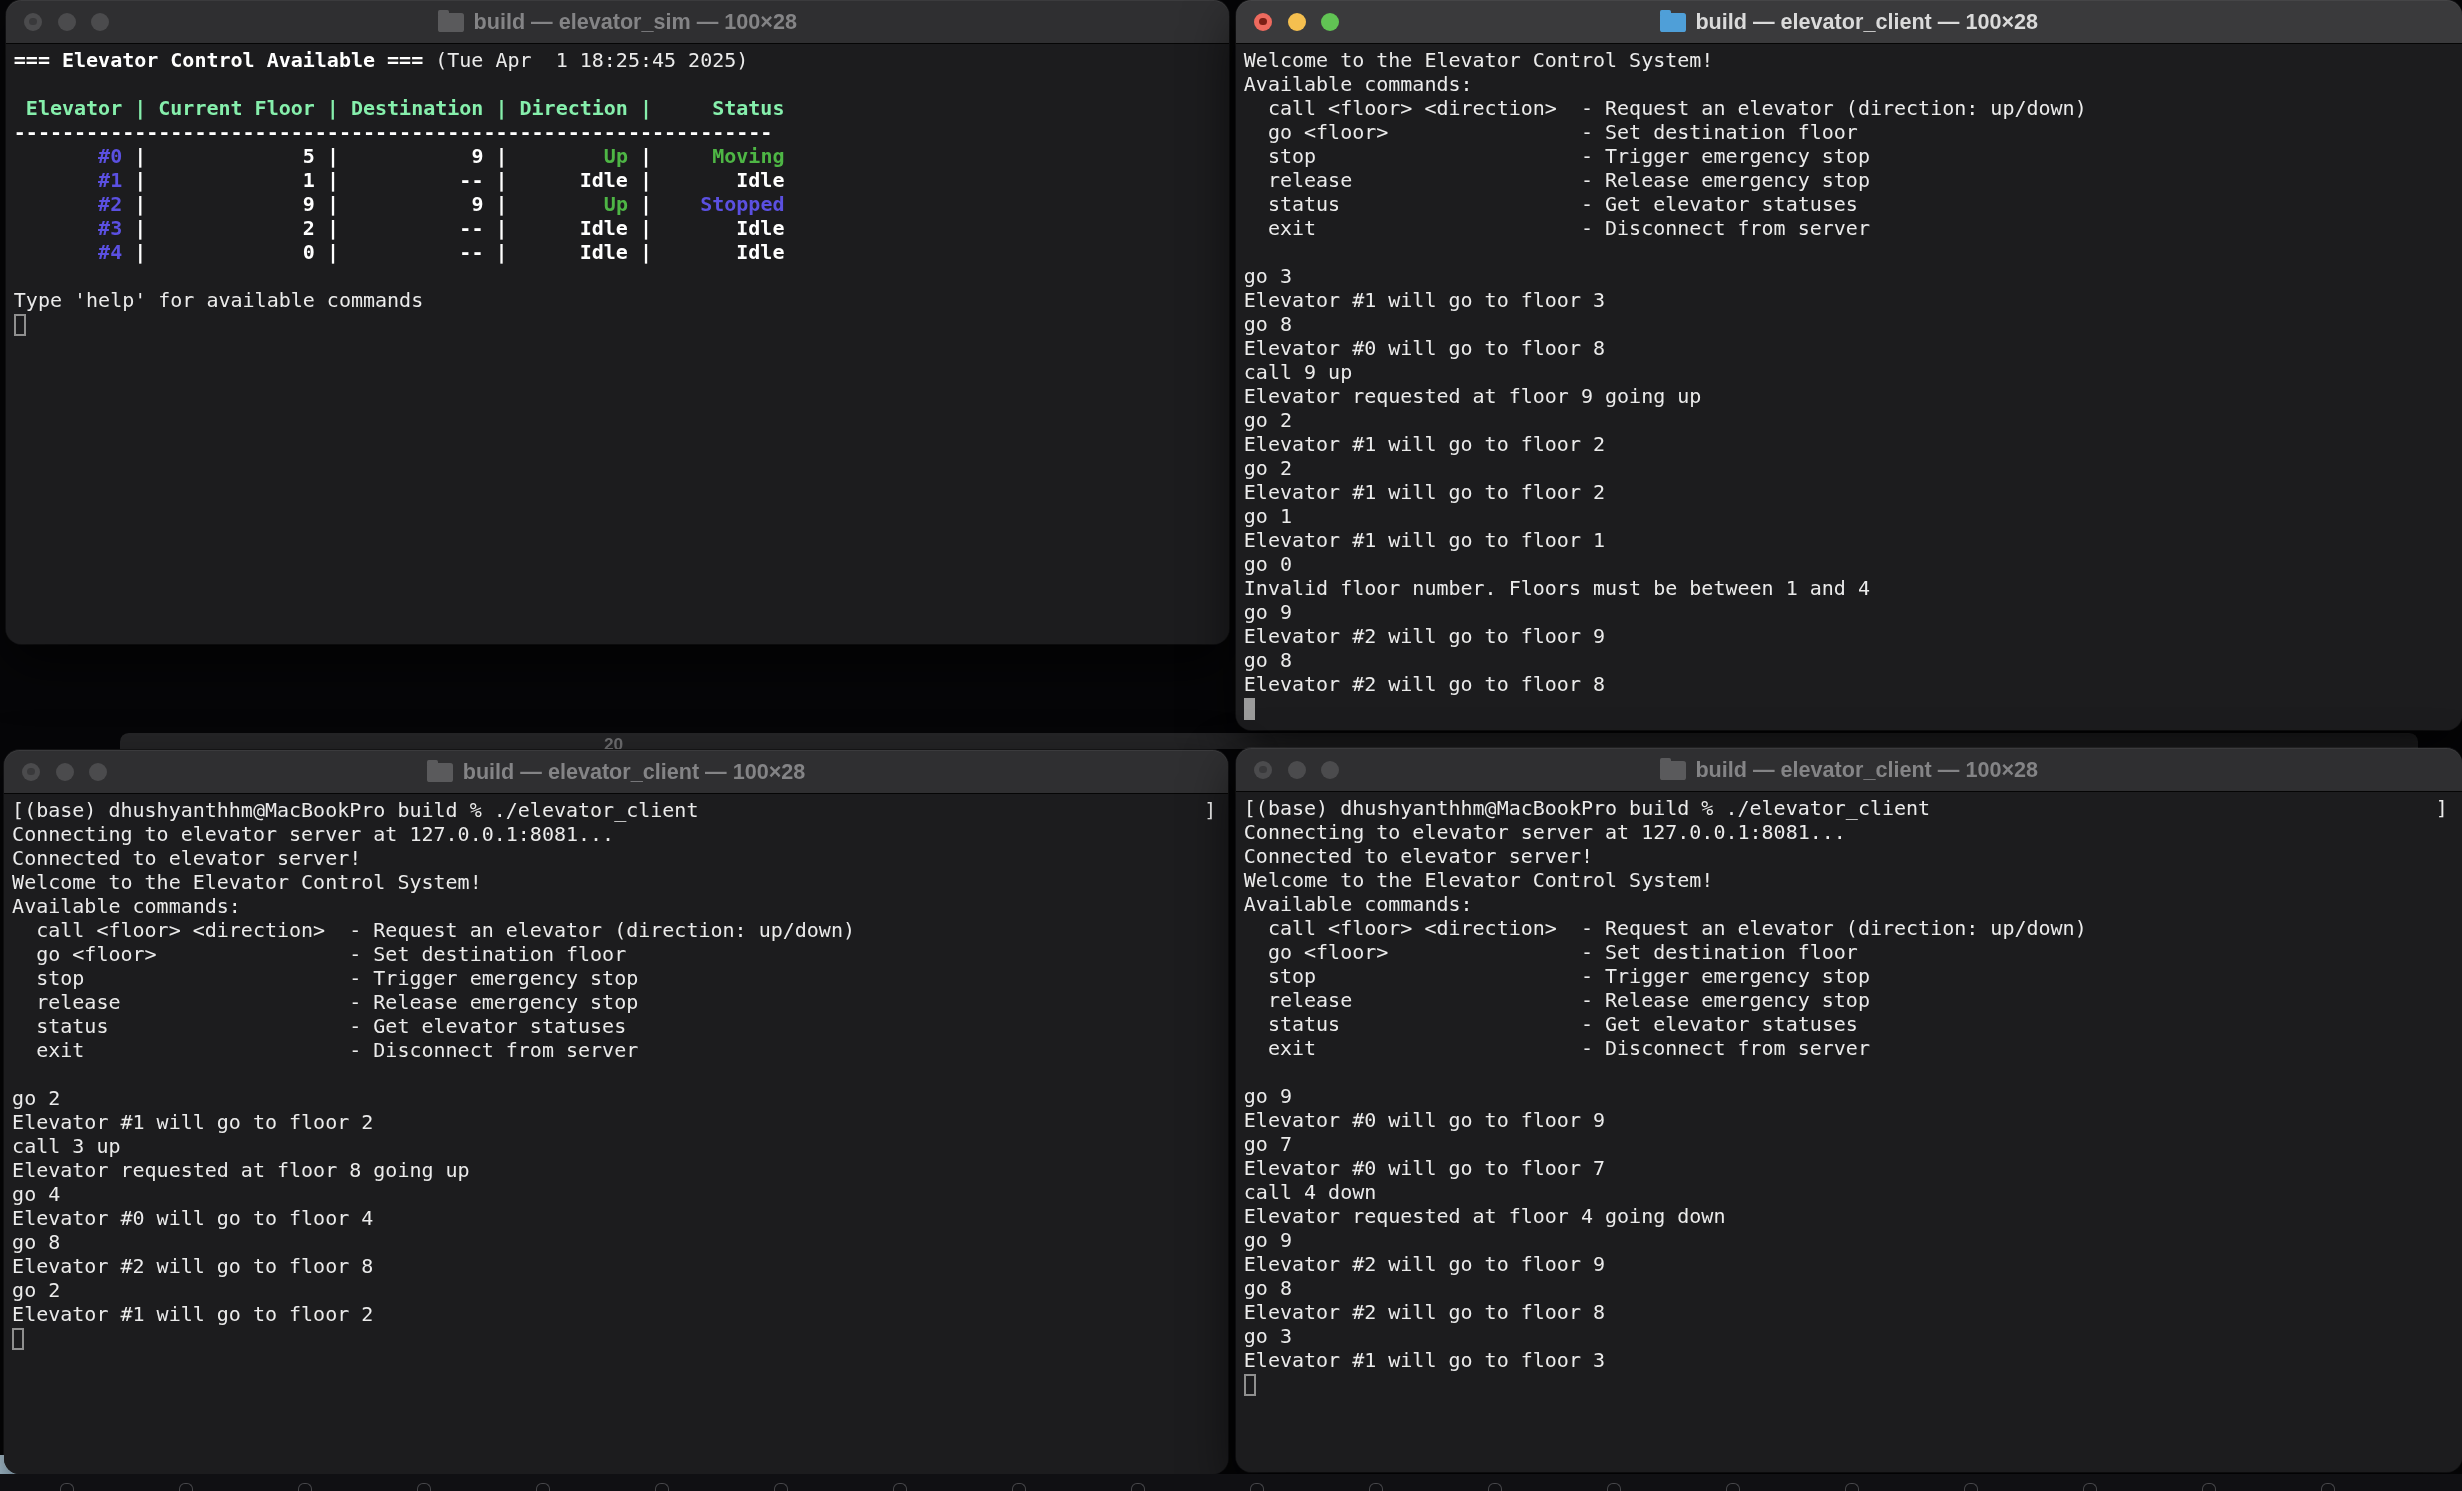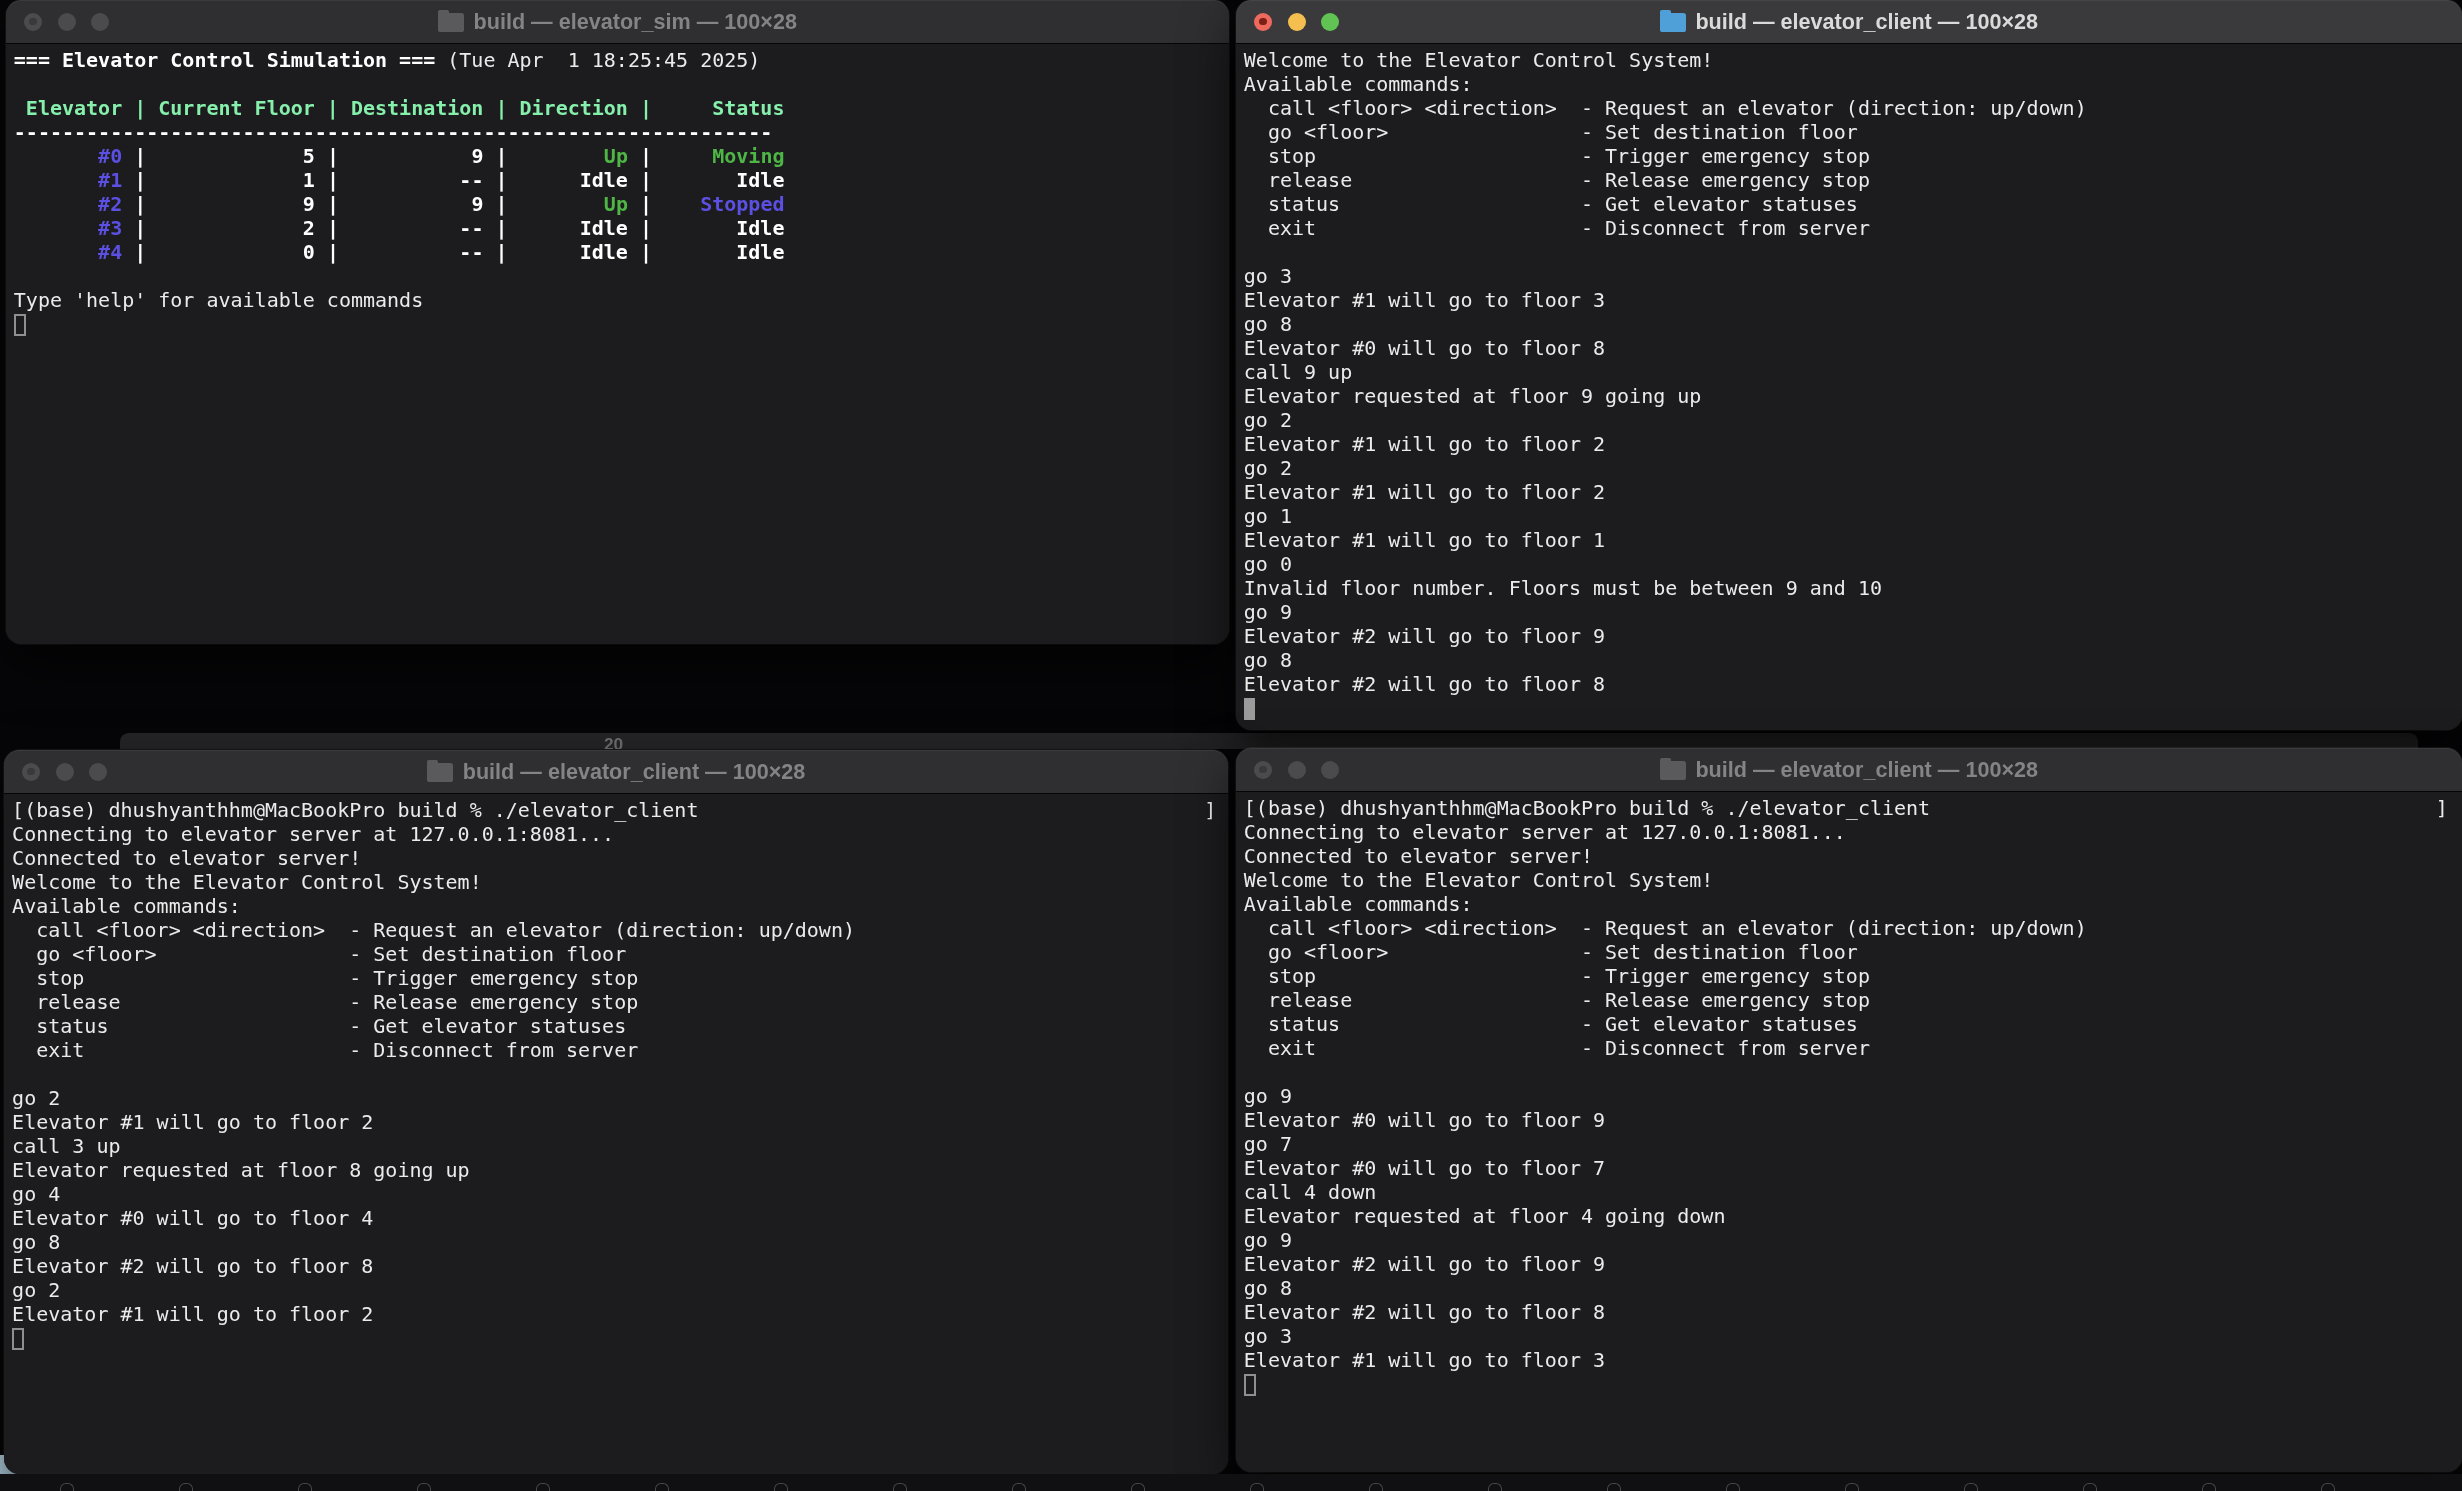--- a/index.html
+++ b/index.html
@@ -103,21 +103,21 @@
       <span class="light close"></span>
       <span class="light min"></span>
       <span class="light max"></span>
     </div>
     <div class="titlewrap">
       <span class="folder"></span>
       <span class="wtitle">build — elevator_sim — 100×28</span>
     </div>
   </header>
   <div class="content">
-      <div class="tline"><span style="font-weight: bold; color: rgb(255, 255, 255);">=== Elevator Control Simulation ===</span><span> (Tue Apr  1 18:25:45 2025)</span></div>
+      <div class="tline"><span style="font-weight: bold; color: rgb(255, 255, 255);">=== Elevator Control Available ===</span><span> (Tue Apr  1 18:25:45 2025)</span></div>
       <div class="tline"><span></span></div>
       <div class="tline"><span style="font-weight: bold; color: #86efac;"> Elevator | Current Floor | Destination | Direction |     Status</span></div>
       <div class="tline"><span style="font-weight: bold; color: rgb(255, 255, 255);">---------------------------------------------------------------</span></div>
       <div class="tline"><span style="font-weight: bold; color: rgb(255, 255, 255);">       </span><span style="color: rgb(91, 80, 225); font-weight: bold;">#0</span><span style="font-weight: bold; color: rgb(255, 255, 255);"> |             5 |           9 | </span><span style="color: rgb(78, 182, 69); font-weight: bold;">       Up</span><span style="font-weight: bold; color: rgb(255, 255, 255);"> | </span><span style="color: rgb(78, 182, 69); font-weight: bold;">    Moving</span></div>
       <div class="tline"><span style="font-weight: bold; color: rgb(255, 255, 255);">       </span><span style="color: rgb(91, 80, 225); font-weight: bold;">#1</span><span style="font-weight: bold; color: rgb(255, 255, 255);"> |             1 |          -- |      Idle |       Idle</span></div>
       <div class="tline"><span style="font-weight: bold; color: rgb(255, 255, 255);">       </span><span style="color: rgb(91, 80, 225); font-weight: bold;">#2</span><span style="font-weight: bold; color: rgb(255, 255, 255);"> |             9 |           9 | </span><span style="color: rgb(78, 182, 69); font-weight: bold;">       Up</span><span style="font-weight: bold; color: rgb(255, 255, 255);"> | </span><span style="color: rgb(91, 80, 225); font-weight: bold;">   Stopped</span></div>
       <div class="tline"><span style="font-weight: bold; color: rgb(255, 255, 255);">       </span><span style="color: rgb(91, 80, 225); font-weight: bold;">#3</span><span style="font-weight: bold; color: rgb(255, 255, 255);"> |             2 |          -- |      Idle |       Idle</span></div>
       <div class="tline"><span style="font-weight: bold; color: rgb(255, 255, 255);">       </span><span style="color: rgb(91, 80, 225); font-weight: bold;">#4</span><span style="font-weight: bold; color: rgb(255, 255, 255);"> |             0 |          -- |      Idle |       Idle</span></div>
       <div class="tline"><span></span></div>
       <div class="tline"><span>Type 'help' for available commands</span></div>
@@ -153,21 +153,21 @@
       <div class="tline"><span>Elevator #0 will go to floor 8</span></div>
       <div class="tline"><span>call 9 up</span></div>
       <div class="tline"><span>Elevator requested at floor 9 going up</span></div>
       <div class="tline"><span>go 2</span></div>
       <div class="tline"><span>Elevator #1 will go to floor 2</span></div>
       <div class="tline"><span>go 2</span></div>
       <div class="tline"><span>Elevator #1 will go to floor 2</span></div>
       <div class="tline"><span>go 1</span></div>
       <div class="tline"><span>Elevator #1 will go to floor 1</span></div>
       <div class="tline"><span>go 0</span></div>
-      <div class="tline"><span>Invalid floor number. Floors must be between 9 and 10</span></div>
+      <div class="tline"><span>Invalid floor number. Floors must be between 1 and 4</span></div>
       <div class="tline"><span>go 9</span></div>
       <div class="tline"><span>Elevator #2 will go to floor 9</span></div>
       <div class="tline"><span>go 8</span></div>
       <div class="tline"><span>Elevator #2 will go to floor 8</span></div>
       <div class="tline"><span class="cursor-block"></span></div>
     </div>
 </section>
 
 <section class="window win-bl">
   <header class="titlebar">

